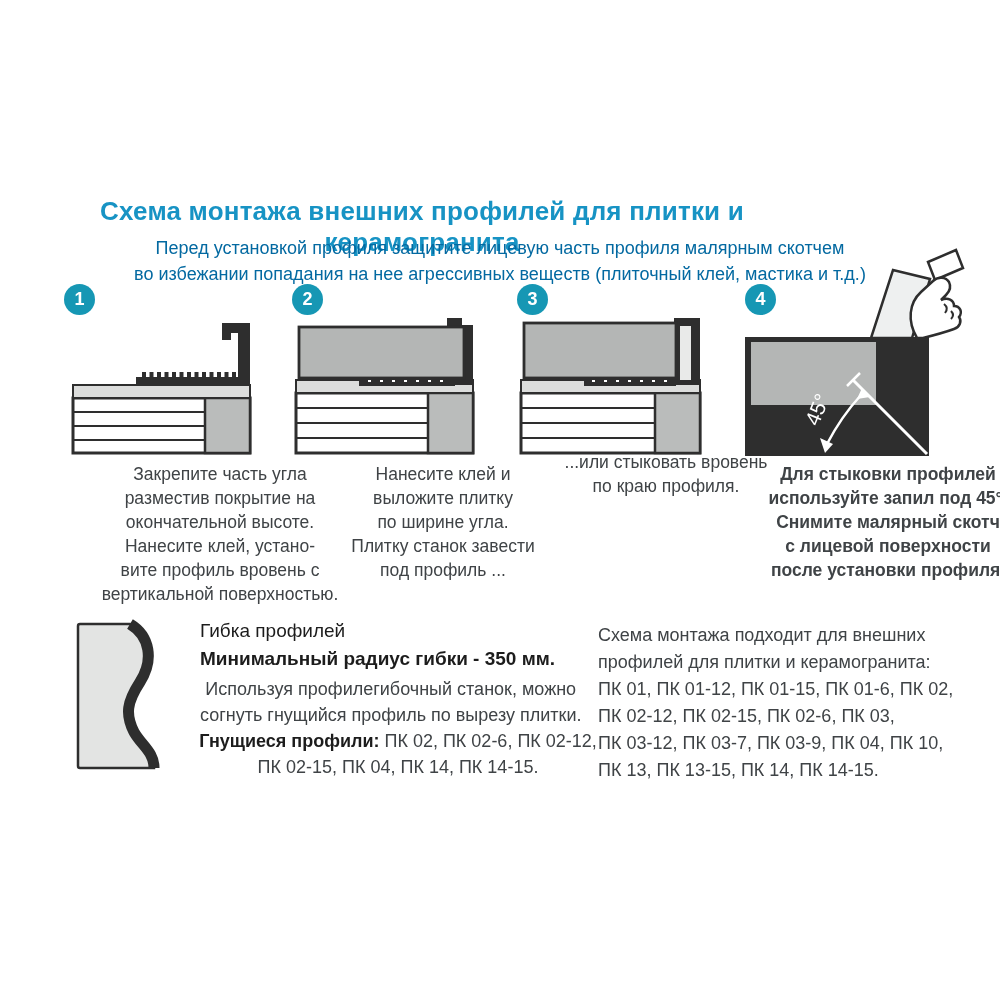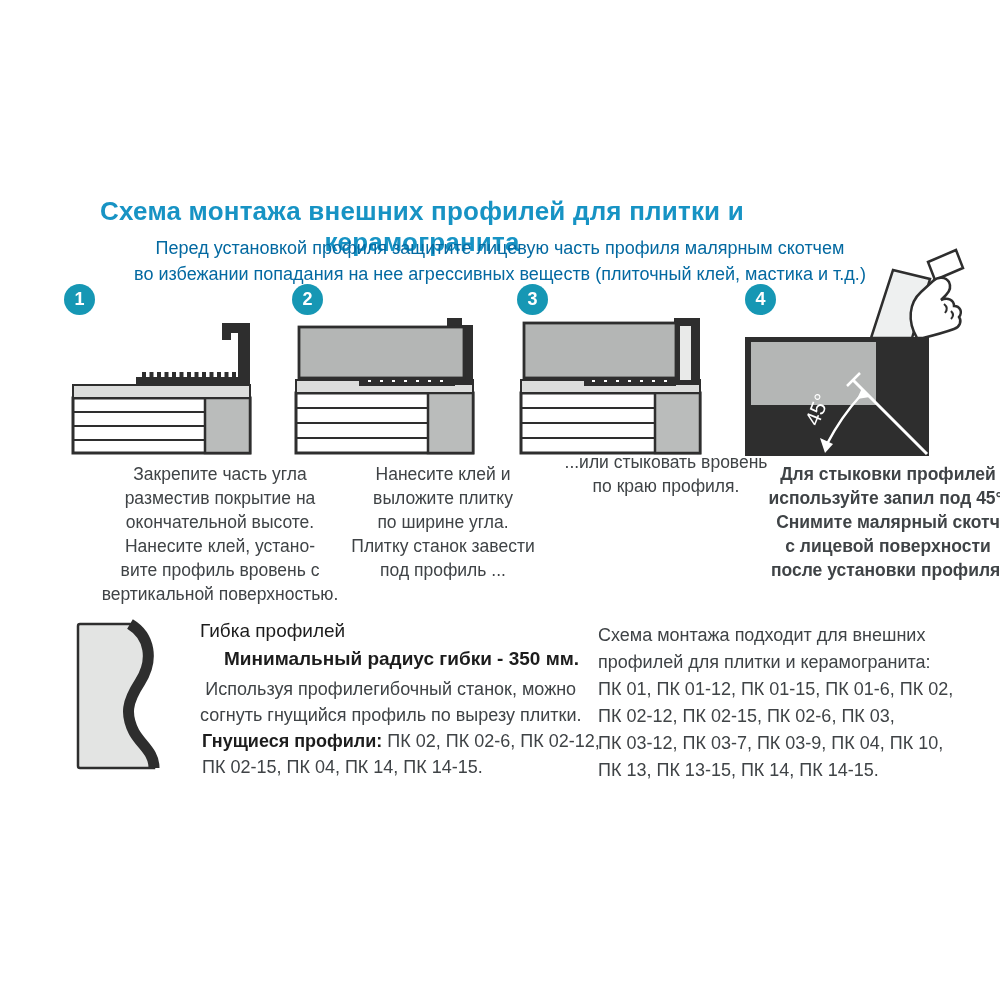--- a/index.html
+++ b/index.html
@@ -145,23 +145,23 @@
 Снимите малярный скотч
 с лицевой поверхности
 после установки профиля.</div>
 
 <svg class="abs" style="left:70px;top:616px;" width="105" height="162" viewBox="0 0 105 162">
   <path d="M10,8 L60,8 C80,20 84,44 70,66 C57,86 55,98 64,116 C72,130 84,136 84,152 L10,152 Q8,152 8,150 L8,10 Q8,8 10,8 Z" fill="#e3e4e3" stroke="#2e2e2e" stroke-width="2.5"></path>
   <path d="M60,8 C80,20 84,44 70,66 C57,86 55,98 64,116 C72,130 84,136 84,152" fill="none" stroke="#2e2e2e" stroke-width="11"></path>
 </svg>
 
 <div class="abs bend-heading" style="left:200px;top:620px;">Гибка профилей</div>
-<div class="abs bend-radius" style="left:200px;top:648px;margin-left:24px;">Минимальный радиус гибки - 350 мм.</div>
+<div class="abs bend-radius" style="left:200px;top:648px;">Минимальный радиус гибки - 350 мм.</div>
 <div class="abs bend-body" style="left:200px;top:676px;text-align:center;">Используя профилегибочный станок, можно
 согнуть гнущийся профиль по вырезу плитки.</div>
-<div class="abs bend-flex" style="left:202px;top:728px;"><b>Гнущиеся профили:</b><span> ПК 02, ПК 02-6, ПК 02-12, ПК 02-15, ПК 04, ПК 14, ПК 14-15.</span></div>
+<div class="abs bend-flex" style="left:188px;top:728px;text-align:center;"><b>Гнущиеся профили:</b><span> ПК 02, ПК 02-6, ПК 02-12, ПК 02-15, ПК 04, ПК 14, ПК 14-15.</span></div>
 
 <div class="abs compat" style="left:598px;top:622px;">Схема монтажа подходит для внешних
 профилей для плитки и керамогранита:
 ПК 01, ПК 01-12, ПК 01-15, ПК 01-6, ПК 02,
 ПК 02-12, ПК 02-15, ПК 02-6, ПК 03,
 ПК 03-12, ПК 03-7, ПК 03-9, ПК 04, ПК 10,
 ПК 13, ПК 13-15, ПК 14, ПК 14-15.</div>
 
 </body></html>

